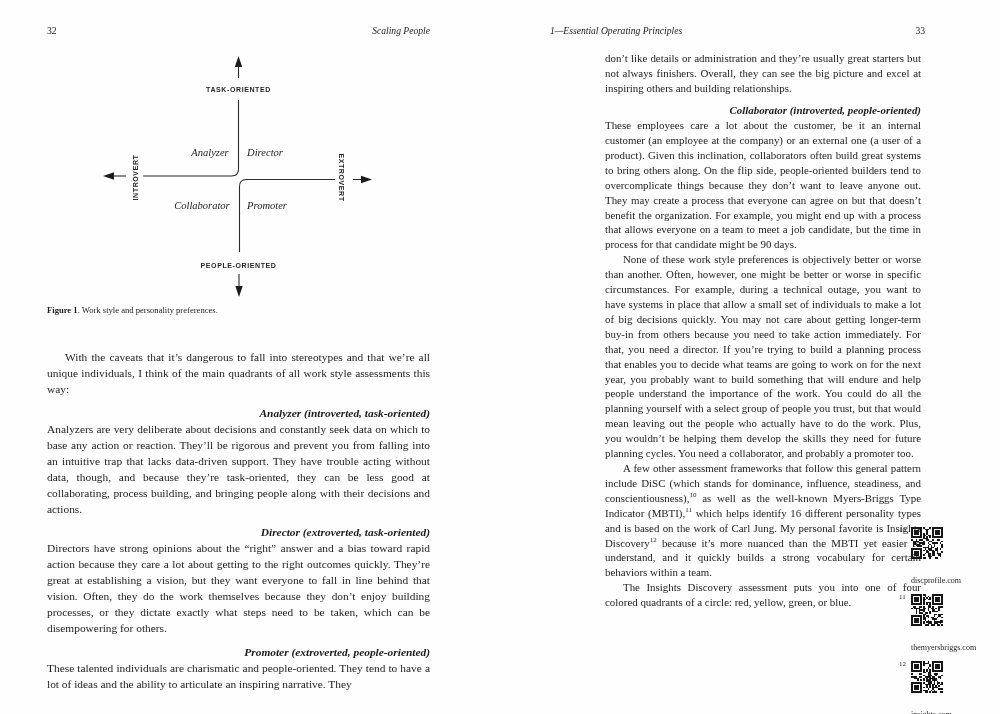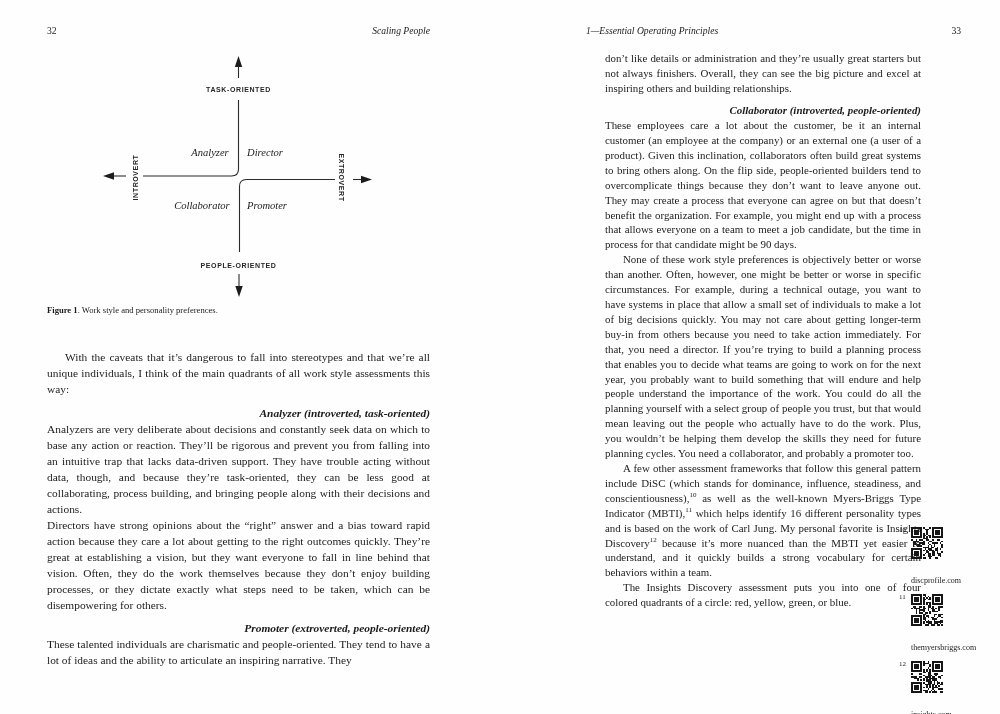--- a/index.html
+++ b/index.html
@@ -2,21 +2,21 @@
 <html><head>
 <meta charset="utf-8">
 <style>
   html,body{margin:0;padding:0;}
   body{width:1000px;height:714px;background:#ffffff;font-family:"Liberation Serif",serif;color:#1b1b1b;}
   .spread{position:relative;width:1000px;height:714px;background:#fefefe;overflow:hidden;}
 
   
   .run-head{position:absolute;top:25px;font-size:9.6px;display:flex;justify-content:space-between;align-items:baseline;}
   .rh-left{left:47px;width:383px;}
-  .rh-right{left:586px;width:375px;}
+  .rh-right{left:550px;width:375px;}
   .run-title{font-style:italic;}
 
   
   .fig-svg{position:absolute;left:90px;top:46px;width:295px;height:256px;}
   .fig-svg .axisline{stroke:#2b2b2b;stroke-width:1.1;fill:none;}
   .fig-svg .ah{fill:#1c1c1c;stroke:none;}
   .fig-svg text.ax{font-family:"Liberation Sans",sans-serif;font-size:7px;font-weight:bold;letter-spacing:.6px;fill:#262626;}
   .fig-svg text.qd{font-family:"Liberation Serif",serif;font-size:10.5px;font-style:italic;fill:#1b1b1b;}
   .caption{position:absolute;left:47px;top:305px;font-size:8.6px;margin:0;}
   .caption b{font-weight:bold;}
@@ -72,20 +72,21 @@
       <text class="qd" x="202" y="209" text-anchor="middle">Collaborator</text>
       <text class="qd" x="267" y="209" text-anchor="middle">Promoter</text>
     </svg>
 
     <p class="caption"><b>Figure 1</b><span>. Work style and personality preferences.</span></p>
 
     <div class="col left-col">
       <p class="indent">With the caveats that it’s dangerous to fall into stereotypes and that we’re all unique individuals, I think of the main quadrants of all work style assessments this way:</p>
       <h3 class="sect">Analyzer (introverted, task-oriented)</h3>
       <p>Analyzers are very deliberate about decisions and constantly seek data on which to base any action or reaction. They’ll be rigorous and prevent you from falling into an intuitive trap that lacks data-driven support. They have trouble acting without data, though, and because they’re task-oriented, they can be less good at collaborating, process building, and bringing people along with their decisions and actions.</p>
+      <h3 class="sect">Director (extroverted, task-oriented)</h3>
       <p>Directors have strong opinions about the “right” answer and a bias toward rapid action because they care a lot about getting to the right outcomes quickly. They’re great at establishing a vision, but they want everyone to fall in line behind that vision. Often, they do the work themselves because they don’t enjoy building processes, or they dictate exactly what steps need to be taken, which can be disempowering for others.</p>
       <h3 class="sect">Promoter (extroverted, people-oriented)</h3>
       <p>These talented individuals are charismatic and people-oriented. They tend to have a lot of ideas and the ability to articulate an inspiring narrative. They</p>
     </div>
   </div>
 
   <div>
     <div class="run-head rh-right">
       <span class="run-title">1—Essential Operating Principles</span>
       <span>33</span>

